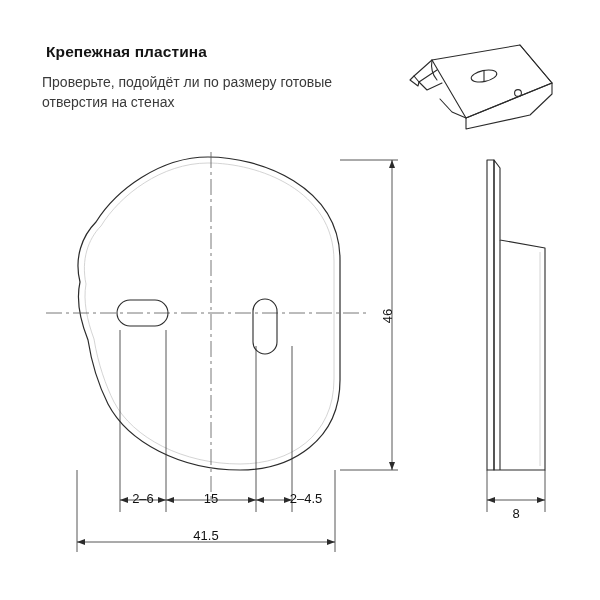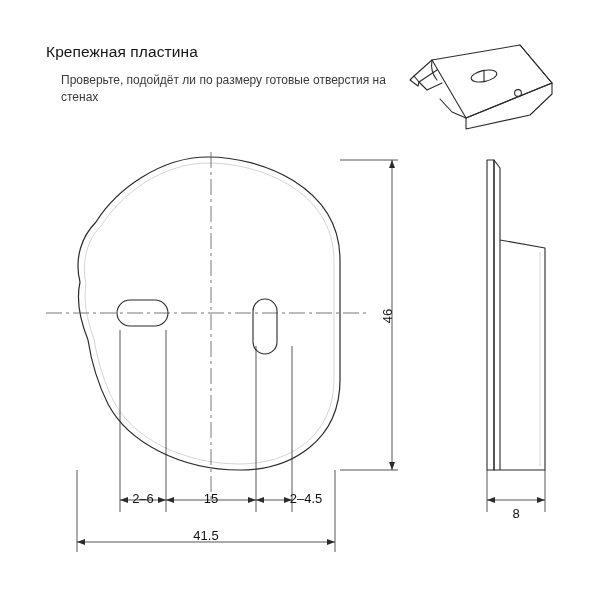--- a/index.html
+++ b/index.html
@@ -17,30 +17,30 @@
   }
   .page {
     position: absolute;
     inset: 0;
   }
   .title {
     position: absolute;
     left: 46px;
     top: 43px;
     font-size: 15.5px;
-    font-weight: normal;
+    font-weight: bold;
     letter-spacing: 0.1px;
     color: #141414;
   }
   .subtitle {
     position: absolute;
-    left: 61px;
+    left: 42px;
     top: 72px;
     width: 330px;
-    font-size: 12px;
+    font-size: 14px;
     line-height: 1.45;
     color: #3a3a3a;
   }
   .subtitle span { display: block; }
   svg.drawing {
     position: absolute;
     left: 0;
     top: 0;
     width: 600px;
     height: 600px;

